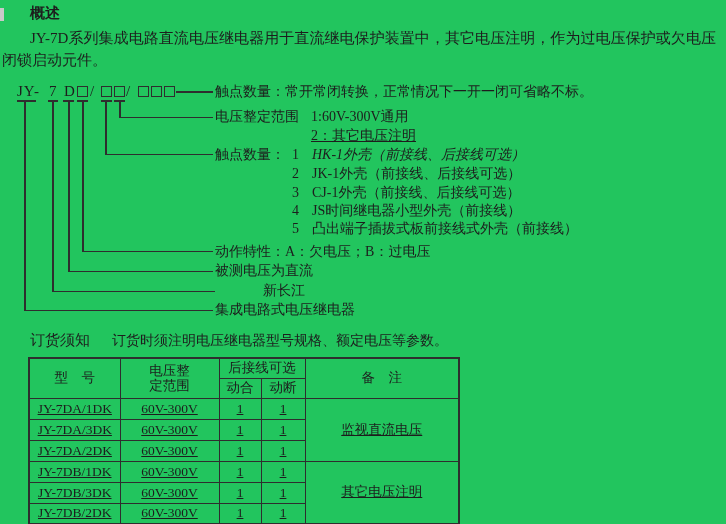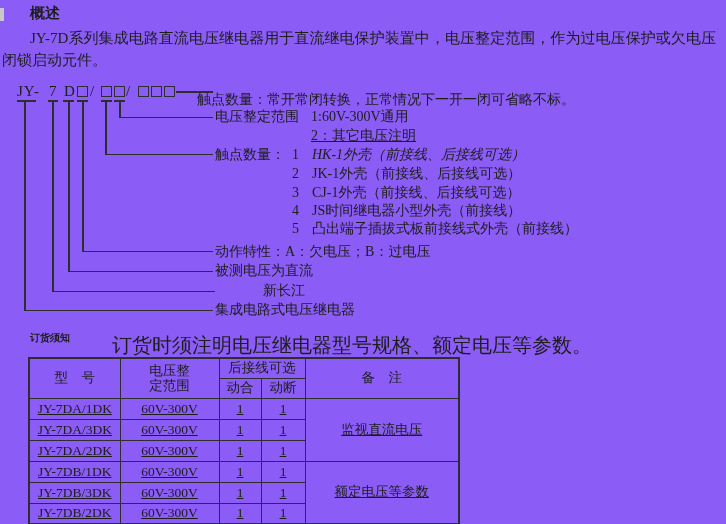--- a/index.html
+++ b/index.html
@@ -1,32 +1,32 @@
 <!DOCTYPE html>
 <html><head>
 <meta charset="utf-8">
 <style>
   html,body{margin:0;padding:0;background:#e8e8e8;}
   .page{
-    position:relative;width:726px;height:524px;background:#8b5cf6;
+    position:relative;width:726px;height:524px;background:#22c55e;
     font-family:"Liberation Serif","DejaVu Serif",serif;color:#1d1d1d;
     overflow:hidden;margin:0 auto;
   }
   .abs{position:absolute;}
   .h1{font-weight:bold;font-size:15px;line-height:17px;white-space:nowrap;}
   .para{font-size:15px;line-height:22px;text-indent:28px;text-align:justify;}
   .sym{font-size:15px;line-height:15px;white-space:nowrap;}
   .box{position:absolute;width:9px;height:9px;border:1.5px solid #2e2e2e;background:transparent;}
   .line{position:absolute;background:#2e2e2e;}
   .vline{width:1.5px;}
   .hline{height:1.5px;}
   .tick{position:absolute;height:2px;background:#2e2e2e;}
   .lbl{position:absolute;font-size:14px;line-height:16px;white-space:nowrap;}
-  .ord-title{font-weight:bold;font-size:10px;white-space:nowrap;}
-  .ord-text{font-size:20px;white-space:nowrap;}
+  .ord-title{font-weight:normal;font-size:15px;white-space:nowrap;}
+  .ord-text{font-size:14px;white-space:nowrap;}
   table.spec{
     position:absolute;left:28px;top:357px;border-collapse:collapse;table-layout:fixed;
     font-size:13.5px;color:#1d1d1d;border:2px solid #2e2e2e;
   }
   table.spec td,table.spec th{
     border:1px solid #2e2e2e;text-align:center;vertical-align:middle;
     padding:0;font-weight:normal;overflow:hidden;
   }
   .hdr2{white-space:pre-line;line-height:15px;}
   .rowh{height:21px;text-decoration:underline;}
@@ -34,21 +34,21 @@
   .artifact{position:absolute;left:0;top:8px;width:4px;height:13px;background:#c9c9c9;}
 </style>
 </head>
 <body>
 
 <div class="page">
 
   <div class="artifact"></div>
 
   <div class="abs h1" style="left:30px;top:5px;">概述</div>
-  <div class="abs para" style="left:2px;top:27px;width:714px;">JY-7D系列集成电路直流电压继电器用于直流继电保护装置中，电压整定范围，作为过电压保护或欠电压闭锁启动元件。</div>
+  <div class="abs para" style="left:2px;top:27px;width:714px;">JY-7D系列集成电路直流电压继电器用于直流继电保护装置中，其它电压注明，作为过电压保护或欠电压闭锁启动元件。</div>
 
   <div>
     <span class="abs sym" style="left:17px;top:84px;letter-spacing:1px;">JY-</span>
     <span class="abs sym" style="left:49px;top:84px;">7</span>
     <span class="abs sym" style="left:64px;top:84px;">D</span>
 
     <span class="box" style="left:77px;top:86px;"></span>
     <span class="abs sym" style="left:90px;top:84px;">/</span>
     <span class="box" style="left:101px;top:86px;"></span>
     <span class="box" style="left:114px;top:86px;"></span>
@@ -72,21 +72,21 @@
     <span class="line vline" style="left:119px;top:100px;height:18px;"></span>
 
     <span class="line hline" style="left:176px;top:91px;width:37px;"></span>
     <span class="line hline" style="left:119px;top:116.5px;width:94px;"></span>
     <span class="line hline" style="left:105px;top:153.5px;width:108px;"></span>
     <span class="line hline" style="left:82px;top:250.5px;width:131px;"></span>
     <span class="line hline" style="left:68px;top:270.5px;width:145px;"></span>
     <span class="line hline" style="left:52px;top:290.5px;width:163px;"></span>
     <span class="line hline" style="left:24px;top:309.5px;width:189px;"></span>
 
-    <span class="lbl" style="left:197px;top:84px;margin-top:8px;">触点数量：常开常闭转换，正常情况下一开一闭可省略不标。</span>
+    <span class="lbl" style="left:215px;top:84px;">触点数量：常开常闭转换，正常情况下一开一闭可省略不标。</span>
     <span class="lbl" style="left:215px;top:109px;">电压整定范围</span>
     <span class="lbl" style="left:311px;top:109px;">1:60V-300V通用</span>
     <span class="lbl" style="left:311px;top:128px;text-decoration:underline;">2：其它电压注明</span>
 
     <span class="lbl" style="left:215px;top:147px;">触点数量：</span>
     <span class="lbl" style="left:292px;top:147px;">1</span>
     <span class="lbl" style="left:312px;top:147px;font-style:italic;">HK-1外壳（前接线、后接线可选）</span>
     <span class="lbl" style="left:292px;top:166px;">2</span>
     <span class="lbl" style="left:312px;top:166px;">JK-1外壳（前接线、后接线可选）</span>
     <span class="lbl" style="left:292px;top:185px;">3</span>
@@ -142,21 +142,21 @@
       <td>JY-7DA/2DK</td>
       <td>60V-300V</td>
       <td>1</td>
       <td>1</td>
     </tr>
     <tr class="rowh">
       <td>JY-7DB/1DK</td>
       <td>60V-300V</td>
       <td>1</td>
       <td>1</td>
-      <td rowspan="3">额定电压等参数</td>
+      <td rowspan="3">其它电压注明</td>
     </tr>
     <tr class="rowh">
       <td>JY-7DB/3DK</td>
       <td>60V-300V</td>
       <td>1</td>
       <td>1</td>
     </tr>
     <tr class="rowh">
       <td>JY-7DB/2DK</td>
       <td>60V-300V</td>

